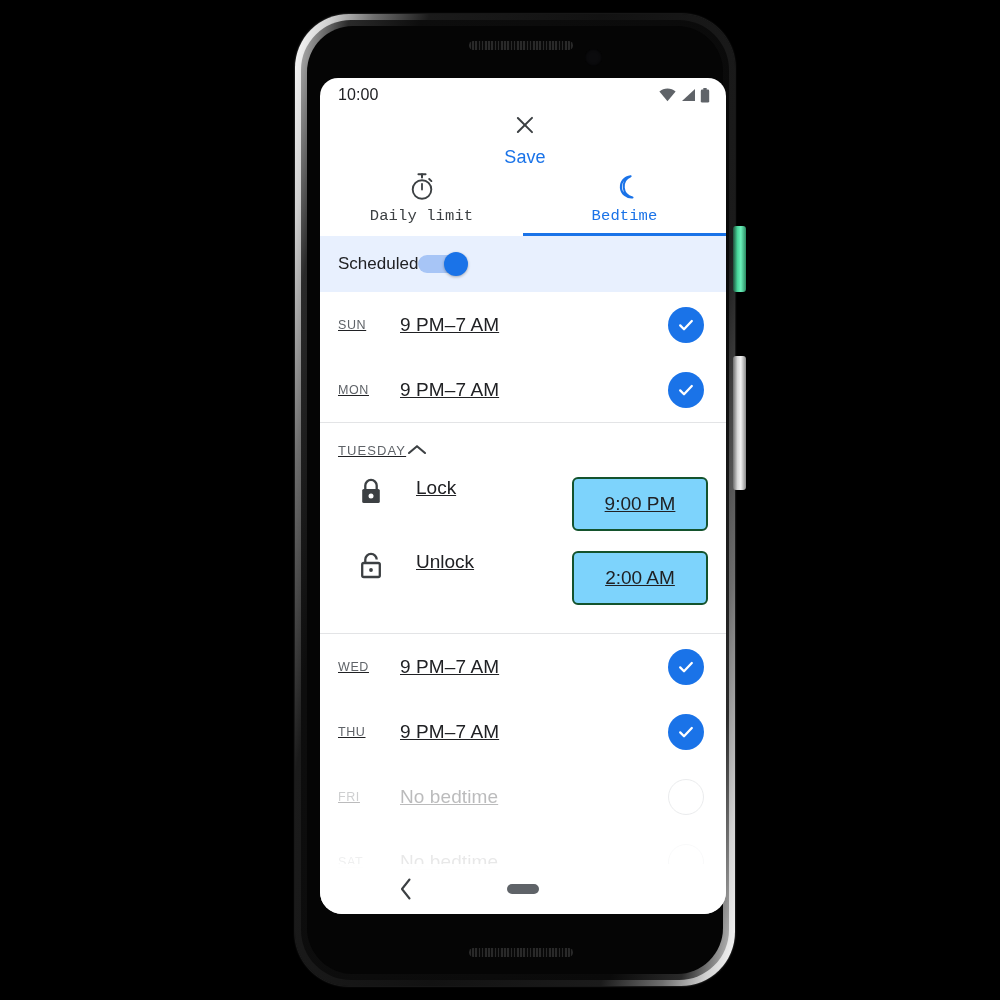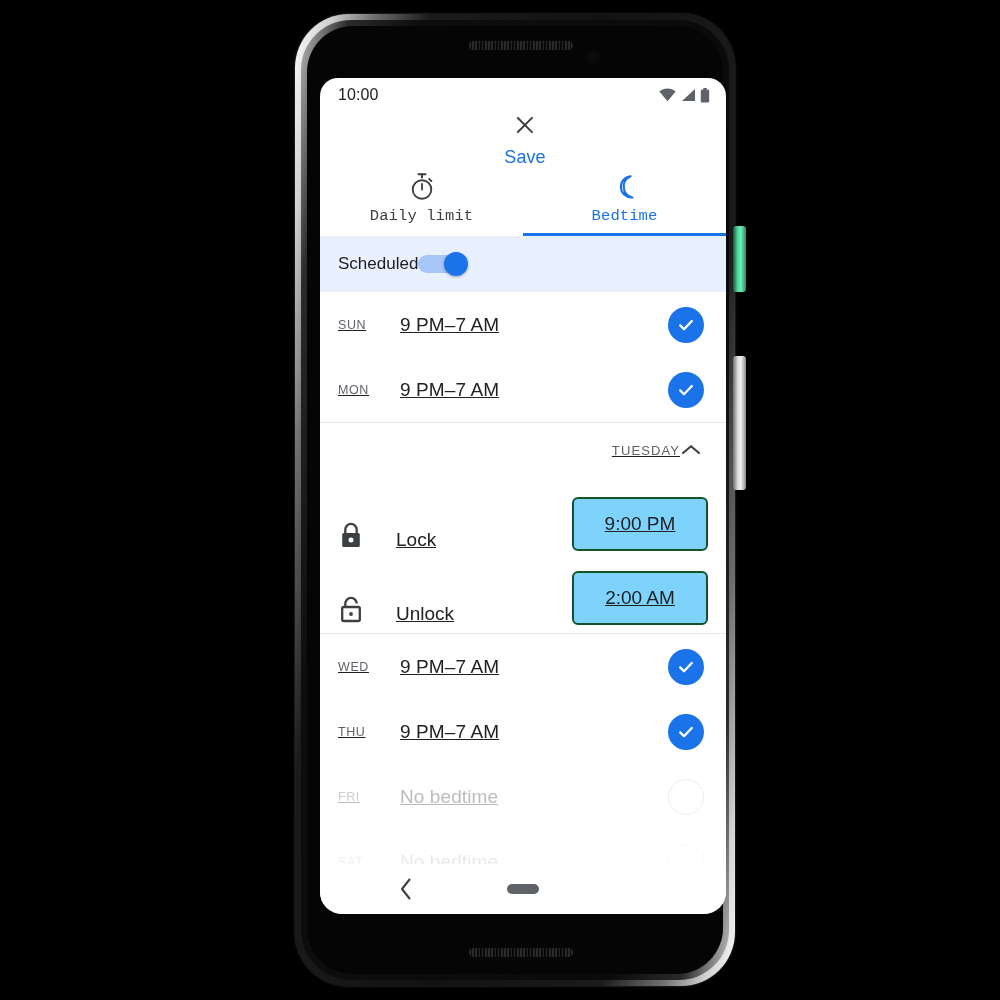--- a/index.html
+++ b/index.html
@@ -272,33 +272,34 @@
     flex: none;
   }
   .divider { height: 1px; background: #e3e4e6; }
 
   
   .expanded { background: #fff; padding-bottom: 8px; }
   .exp-head {
     height: 54px;
     display: flex;
     align-items: center;
-    justify-content: flex-end;
+    justify-content: flex-start;
     padding: 0 24px 0 18px;
   }
   .exp-title {
     font-size: 13px;
     color: #5f6368;
     letter-spacing: 1.1px;
   }
   .exp-line {
     display: flex;
-    align-items: flex-end;
+    align-items: flex-start;
     padding: 0 18px 0 18px;
     height: 74px;
+    margin-left: 20px;
   }
   .exp-ico { width: 58px; display: flex; align-items: center; }
   .exp-label { flex: 1; font-size: 19px; color: #202124; }
   .time-chip {
     width: 136px; height: 54px;
     border: 2px solid #14532d;
     border-radius: 6px;
     display: flex;
     align-items: center;
     justify-content: center;

